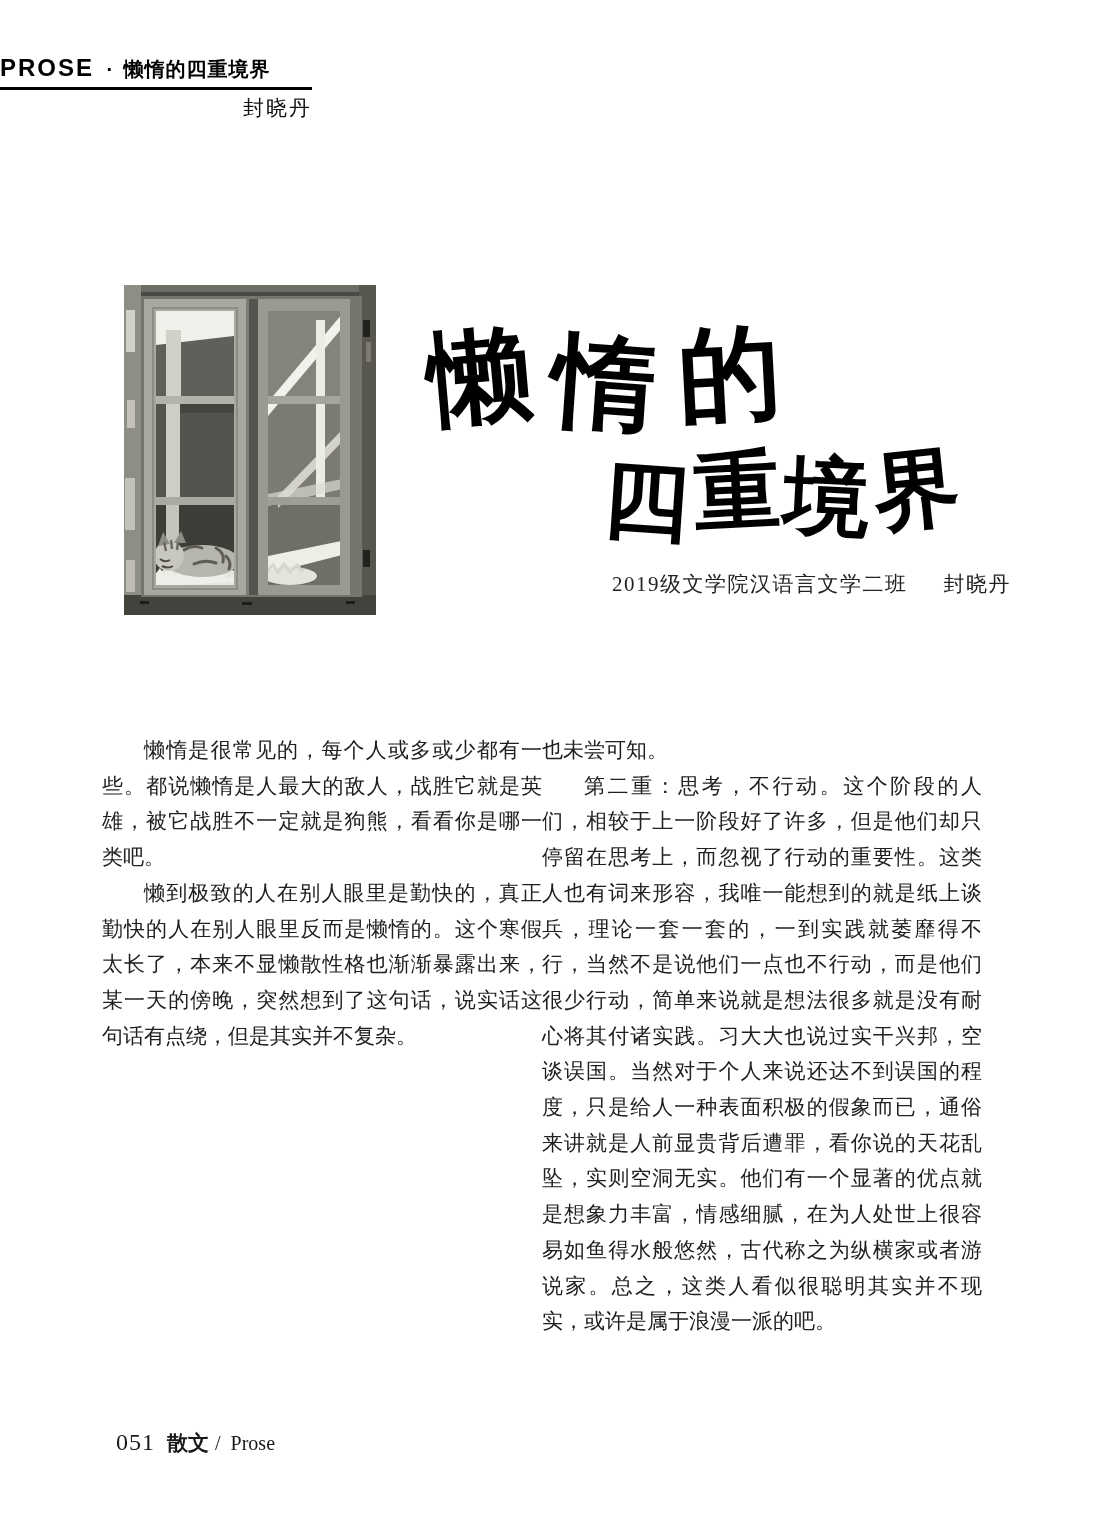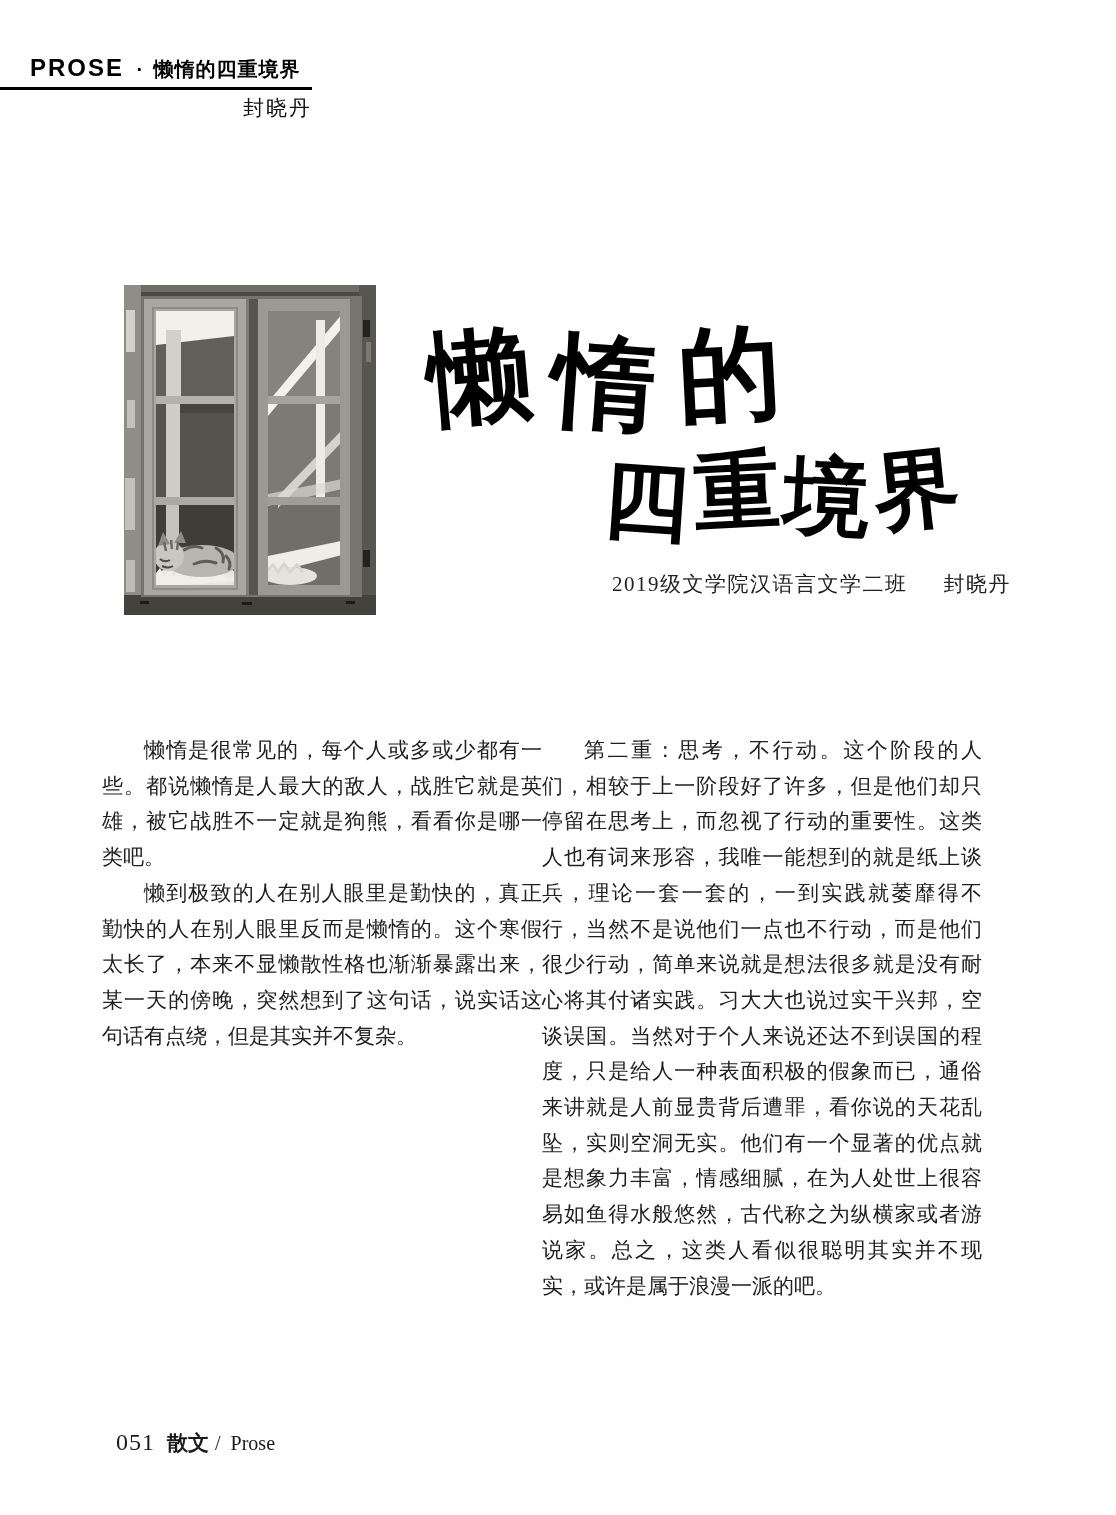--- a/index.html
+++ b/index.html
@@ -4,21 +4,21 @@
 <style>
   html,body { margin:0; padding:0; background:#9a9a9a; }
   .page {
     position:relative; width:1116px; height:1515px; margin:0 auto;
     background:#ffffff; overflow:hidden;
     font-family:"Liberation Serif","DejaVu Serif",serif; color:#1c1c1c;
   }
 
   
   .header { position:absolute; left:0; top:54px; width:312px; }
-  .header-line { display:block; padding-left:30px; white-space:nowrap;
+  .header-line { display:block; white-space:nowrap;
     font-family:"Liberation Sans","DejaVu Sans",sans-serif; font-weight:bold; }
   .mag { font-size:24px; letter-spacing:2px; color:#000; }
   .dot { font-size:20px; margin:0 6px 0 8px; color:#000; }
   .col-title { font-size:20px; color:#000; letter-spacing:1px; }
   .header-rule { margin-top:4px; width:312px; height:3px; background:#000; }
   .header-author { display:block; width:312px; text-align:right; margin-top:4px;
     font-size:21px; letter-spacing:2px; color:#111; }
 
   
   .photo { position:absolute; left:120px; top:282px; width:263px; height:336px; }
@@ -149,20 +149,21 @@
   <div class="byline">
     <span class="byline-class">2019级文学院汉语言文学二班</span><span class="byline-author">封晓丹</span>
   </div>
 
   <div class="columns">
     <div class="col">
         <p class="indent">懒惰是很常见的，每个人或多或少都有一些。都说懒惰是人最大的敌人，战胜它就是英雄，被它战胜不一定就是狗熊，看看你是哪一类吧。</p>
         <p class="indent">懒到极致的人在别人眼里是勤快的，真正勤快的人在别人眼里反而是懒惰的。这个寒假太长了，本来不显懒散性格也渐渐暴露出来，某一天的傍晚，突然想到了这句话，说实话这句话有点绕，但是其实并不复杂。</p>
       </div>
     <div class="col">
+        <p class="noindent">也未尝可知。</p>
         <p class="indent">第二重：思考，不行动。这个阶段的人们，相较于上一阶段好了许多，但是他们却只停留在思考上，而忽视了行动的重要性。这类人也有词来形容，我唯一能想到的就是纸上谈兵，理论一套一套的，一到实践就萎靡得不行，当然不是说他们一点也不行动，而是他们很少行动，简单来说就是想法很多就是没有耐心将其付诸实践。习大大也说过实干兴邦，空谈误国。当然对于个人来说还达不到误国的程度，只是给人一种表面积极的假象而已，通俗来讲就是人前显贵背后遭罪，看你说的天花乱坠，实则空洞无实。他们有一个显著的优点就是想象力丰富，情感细腻，在为人处世上很容易如鱼得水般悠然，古代称之为纵横家或者游说家。总之，这类人看似很聪明其实并不现实，或许是属于浪漫一派的吧。</p>
       </div>
   </div>
 
   <div class="footer">
     <span class="pgnum">051</span>
     <span class="sec-cn">散文</span>
     <span class="slash">/</span>
     <span class="sec-en">Prose</span>
   </div>

